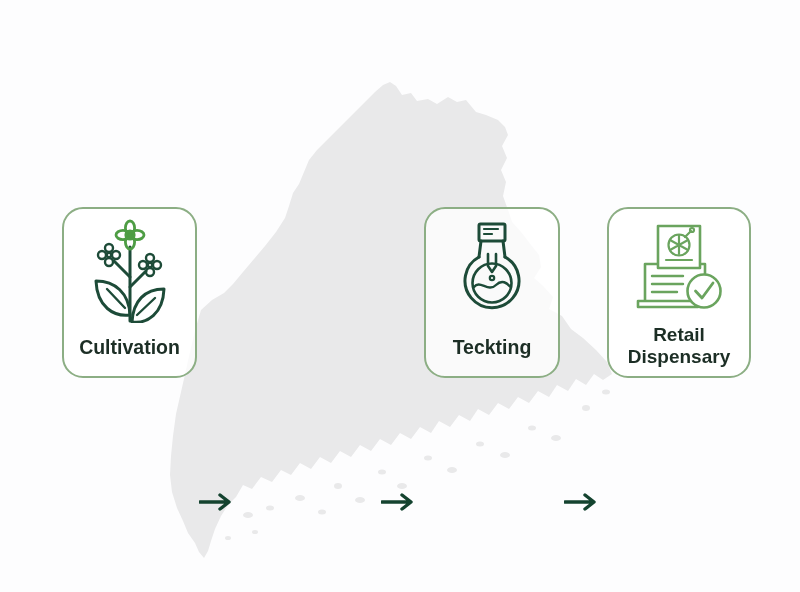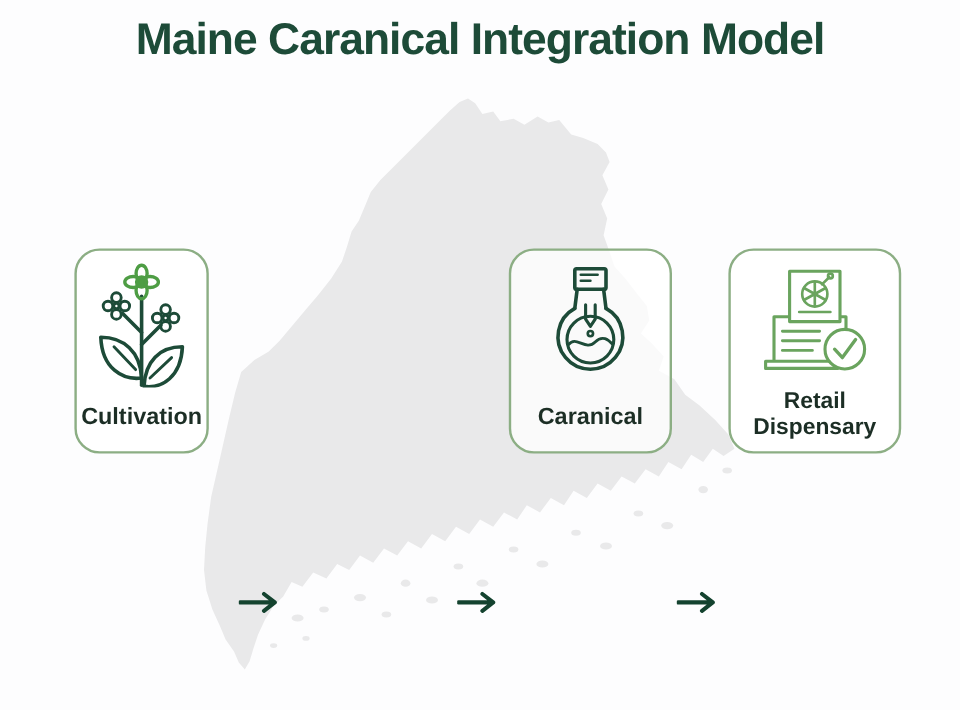--- a/index.html
+++ b/index.html
@@ -11,21 +11,21 @@
   .canvas{position:relative;width:800px;height:592px;background:var(--bg);
     overflow:hidden;font-family:"Liberation Sans",sans-serif;}
   .map-svg{position:absolute;left:0;top:0;}
   .map-shape{fill:var(--map);stroke:none;}
   .title{position:absolute;top:12px;left:0;width:100%;margin:0;text-align:center;
     font-size:37px;font-weight:700;color:var(--title);letter-spacing:-0.8px;}
   .flow{position:absolute;top:207px;left:0;width:800px;height:171px;}
   .step{position:absolute;top:0;height:171px;box-sizing:border-box;
     border:2.5px solid var(--border);border-radius:21px;background:var(--boxbg);
     display:flex;flex-direction:column;align-items:center;}
-  .s1{left:62px;width:112px}
+  .s1{left:62px;width:135px}
   .s2{left:240px;width:136px}
   .s3{left:424px;width:136px}
   .s4{left:607px;width:144px}
   .icon-wrap{margin-top:7px;height:110px;display:flex;align-items:center;justify-content:center;}
   .step-label{flex:1;display:flex;align-items:center;justify-content:center;text-align:center;
     font-weight:700;font-size:19.5px;line-height:1.15;color:var(--label);padding:0 6px 8px;}
   .s4 .step-label{font-size:19px;}
   .arrow{position:absolute;top:286px;}
   .a1{left:199px}.a2{left:381px}.a3{left:564px}
   .ln{fill:none;stroke-linecap:round;stroke-linejoin:round;}
@@ -68,21 +68,20 @@
         <ellipse cx="505" cy="455" rx="5" ry="3"></ellipse>
       <ellipse cx="532" cy="428" rx="4" ry="2.5"></ellipse>
         <ellipse cx="556" cy="438" rx="5" ry="3"></ellipse>
       <ellipse cx="586" cy="408" rx="4" ry="3"></ellipse>
         <ellipse cx="606" cy="392" rx="4" ry="2.5"></ellipse>
       <ellipse cx="228" cy="538" rx="3" ry="2"></ellipse>
         <ellipse cx="255" cy="532" rx="3" ry="2"></ellipse>
     </g>
   </svg>
 
-  <h1 class="title">Maine Caranical Integration Model</h1>
 
   <div class="flow">
 
     <div class="step s1">
       <div class="icon-wrap">
         <svg width="86" height="104" viewBox="0 0 86 104" aria-hidden="true">
           <path class="ln dark" stroke-width="3" d="M43,28 L43,102"></path>
           <path class="ln dark" stroke-width="3" d="M43,58 L27,42"></path>
           <path class="ln dark" stroke-width="3" d="M43,68 L59,52"></path>
           <path class="ln dark" stroke-width="3" d="M43,96 C27,98 10,88 9,62 C28,62 42,74 43,96 Z"></path>
@@ -130,21 +129,21 @@
           <rect class="ln dark" stroke-width="3" x="28" y="4" width="26" height="17" rx="1.5"></rect>
           <path class="ln dark" stroke-width="2.2" d="M33,9 H47 M33,14 H41"></path>
           <path class="ln dark" stroke-width="3" d="M30,21 L28,37 M52,21 L54,37"></path>
           <path class="ln dark" stroke-width="3" d="M28,37 A27,27 0 1 0 54,37"></path>
           <circle class="ln dark" stroke-width="2.6" cx="41" cy="63" r="19.5"></circle>
           <path class="ln dark" stroke-width="2.4" d="M23,67 C29,59 37,73 45,65 C51,59 56,63 59.5,67"></path>
           <path class="ln dark" stroke-width="2.6" d="M37,34 V46 L41,52 L45,46 V34"></path>
           <circle class="ln dark" stroke-width="2.2" cx="41" cy="58" r="2.2"></circle>
         </svg>
       </div>
-      <div class="step-label">Caranical</div>
+      <div class="step-label">Teckting</div>
     </div>
 
     <svg class="arrow a3" width="34" height="18" viewBox="0 0 34 18" aria-hidden="true">
       <path class="arrow-path" d="M1,9 H29 M21,2 L30,9 L21,16"></path>
     </svg>
 
     <div class="step s4">
       <div class="icon-wrap">
         <svg width="92" height="100" viewBox="0 0 92 100" aria-hidden="true">
           <rect class="ln retail" stroke-width="2.6" x="12" y="44" width="60" height="40"></rect>

